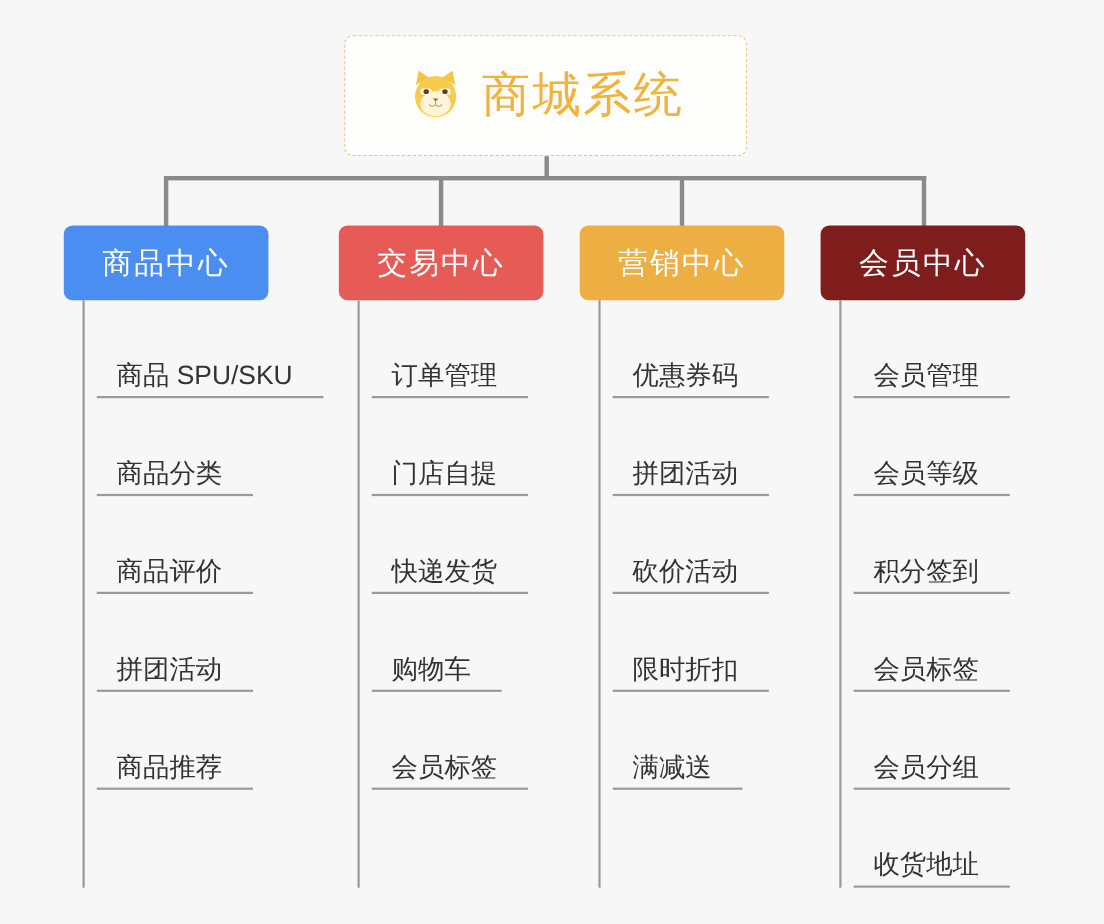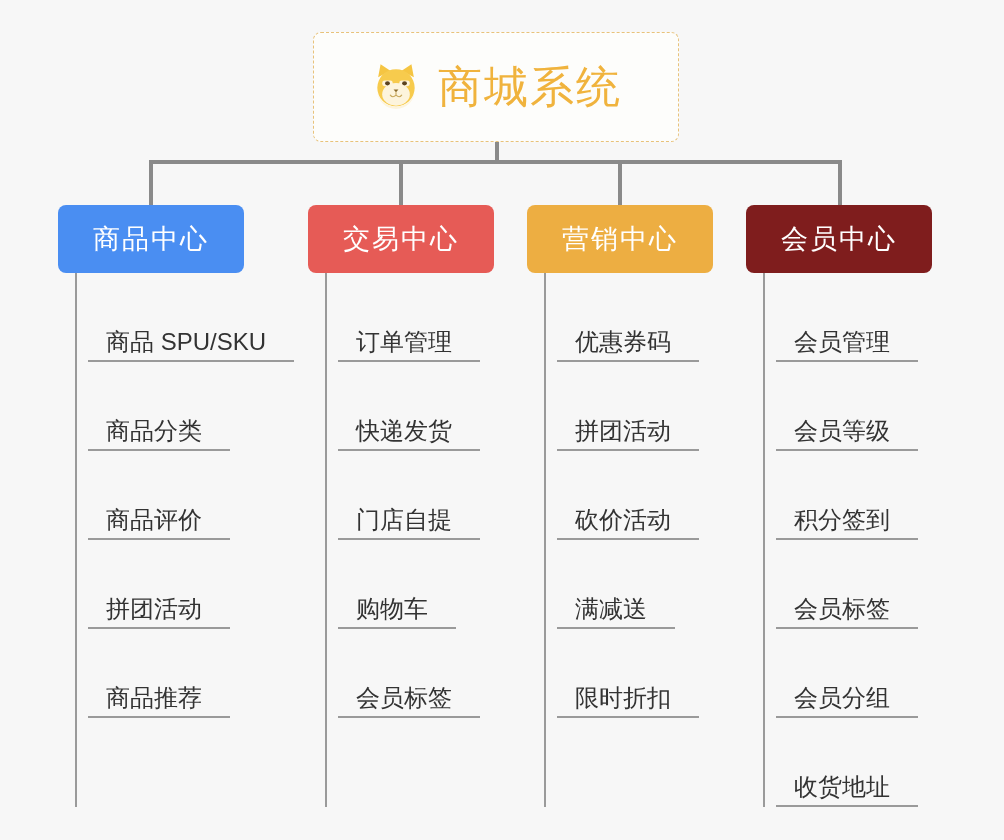--- a/index.html
+++ b/index.html
@@ -187,24 +187,24 @@
   <div class="column" style="left:308px; width:186px;">
     <div class="cat-header cat-red" style="width: 186px; background: rgb(230, 91, 86); color: rgb(255, 255, 255);">
       <span>交易中心</span>
     </div>
     <div class="spine" style="height:534px;"></div>
     <div class="leaf-list">
       <div class="leaf">
         <span class="leaf-text">订单管理</span>
       </div>
       <div class="leaf">
+        <span class="leaf-text">门店自提</span>
+      </div>
+      <div class="leaf">
         <span class="leaf-text">快递发货</span>
-      </div>
-      <div class="leaf">
-        <span class="leaf-text">门店自提</span>
       </div>
       <div class="leaf">
         <span class="leaf-text">购物车</span>
       </div>
       <div class="leaf">
         <span class="leaf-text">会员标签</span>
       </div>
     </div>
   </div>
 
@@ -217,24 +217,24 @@
       <div class="leaf">
         <span class="leaf-text">优惠券码</span>
       </div>
       <div class="leaf">
         <span class="leaf-text">拼团活动</span>
       </div>
       <div class="leaf">
         <span class="leaf-text">砍价活动</span>
       </div>
       <div class="leaf">
+        <span class="leaf-text">限时折扣</span>
+      </div>
+      <div class="leaf">
         <span class="leaf-text">满减送</span>
-      </div>
-      <div class="leaf">
-        <span class="leaf-text">限时折扣</span>
       </div>
     </div>
   </div>
 
   <div class="column" style="left:746px; width:186px;">
     <div class="cat-header cat-green" style="width: 186px; background: #7f1d1d; color: rgb(255, 255, 255);">
       <span>会员中心</span>
     </div>
     <div class="spine" style="height:534px;"></div>
     <div class="leaf-list">

